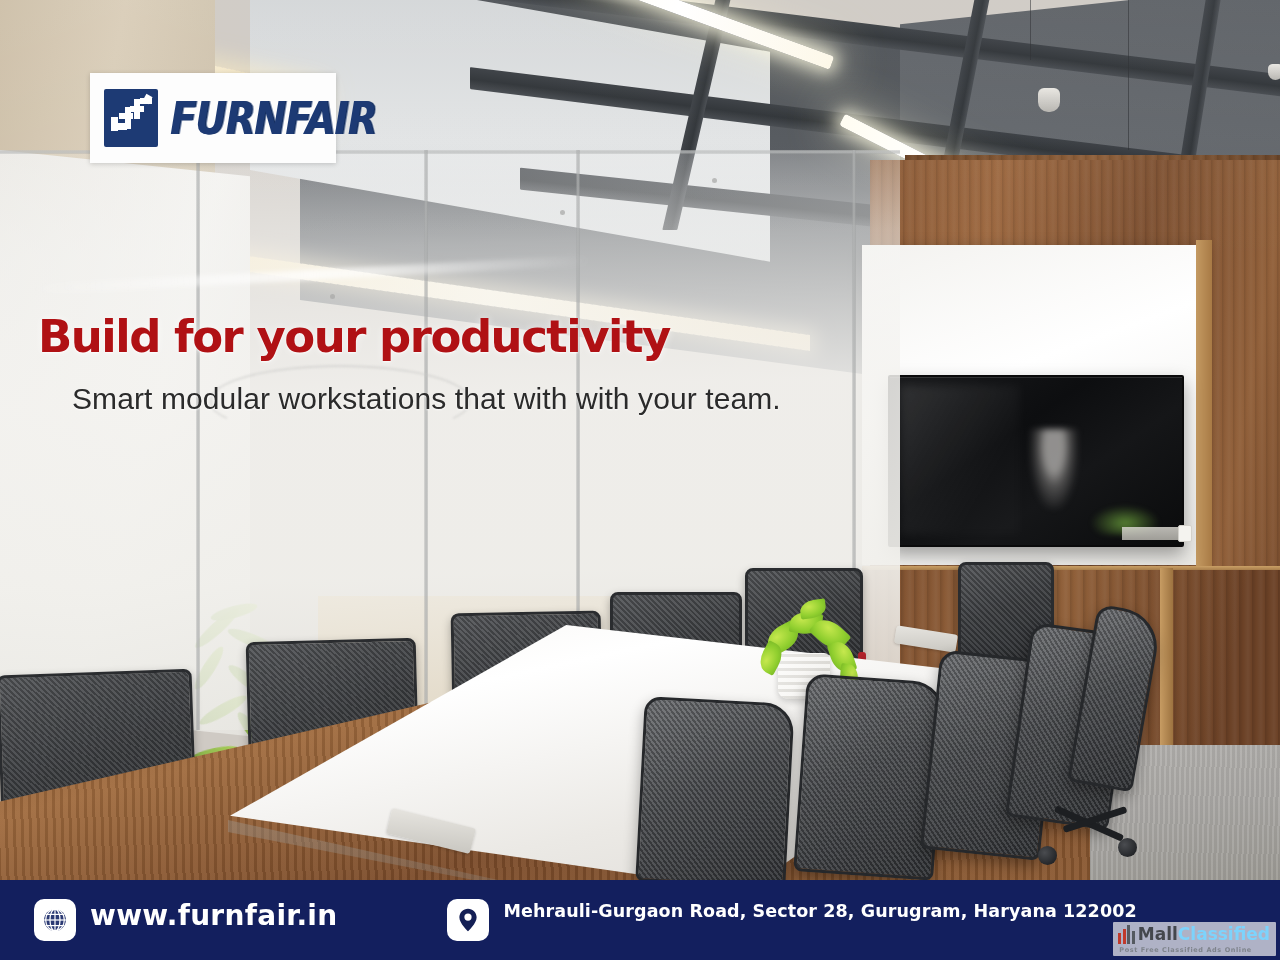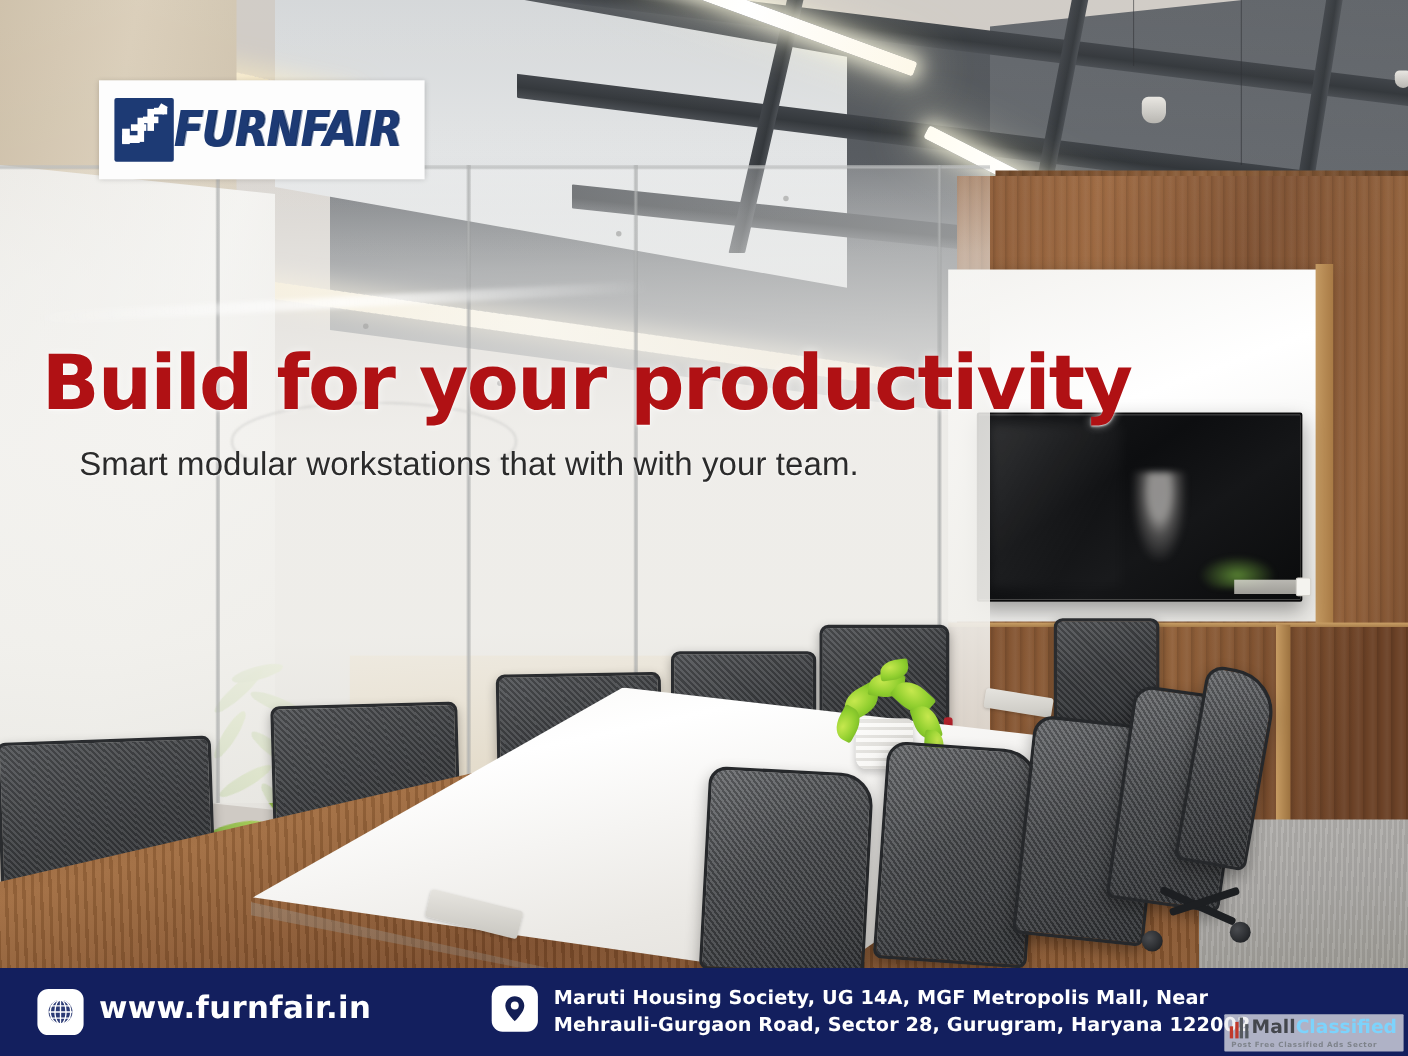--- a/index.html
+++ b/index.html
@@ -265,22 +265,22 @@
 
   
   .veil {
     position:absolute; inset:0;
     background:linear-gradient(180deg, rgba(255,255,255,.05), rgba(255,255,255,0) 30%);
     pointer-events:none;
   }
 
   
   .logo-box {
-    position:absolute; left:90px; top:73px; width:296px; height:90px;
-    background:#fdfdfd; display:flex; align-items:center; 
+    position:absolute; left:90px; top:73px; width:246px; height:90px;
+    background:#fdfdfd; display:flex; align-items:center; gap:12px;
     padding:0 14px; box-shadow:0 1px 5px rgba(0,0,0,.18);
   }
   .logo-mark {
     width:54px; height:58px; background:#1d3a74; position:relative; flex:0 0 auto;
     border-radius:2px; overflow:hidden;
   }
   .logo-mark .stair {
     position:absolute; background:#ffffff;
   }
   .logo-word {
@@ -294,21 +294,21 @@
   
   .headline { position:absolute; left:38px; top:300px; width:860px; }
   .h-line1 {
     font-family:"DejaVu Sans", sans-serif;
     font-size:69px; font-weight:700; color:#1a2a6e; line-height:1.02;
     letter-spacing:-1.5px; white-space:nowrap;
     text-shadow:0 1px 2px rgba(255,255,255,.85), 0 0 9px rgba(255,255,255,.6);
   }
   .h-line2 {
     font-family:"DejaVu Sans", sans-serif;
-    font-size:69px; font-weight:700; color:#b01114; line-height:1.02;
+    font-size:45px; font-weight:700; color:#b01114; line-height:1.02;
     letter-spacing:-1.5px; white-space:nowrap; margin-top:14px;
     text-shadow:0 1px 2px rgba(255,255,255,.85), 0 0 9px rgba(255,255,255,.6);
   }
   .h-sub {
     font-family:"Liberation Sans", sans-serif;
     font-size:30px; font-weight:400; color:#2b2b2b; margin-top:22px;
     margin-left:34px; letter-spacing:.1px; white-space:nowrap;
     text-shadow:0 1px 2px rgba(255,255,255,.8);
   }
 
@@ -525,35 +525,34 @@
     </div>
 
     <div class="f-item f-addr">
       <div class="ficon">
         <svg width="28" height="28" viewBox="0 0 24 24" aria-hidden="true">
           <path d="M12 2.3c-4.1 0-7.4 3.3-7.4 7.4 0 5.3 7.4 12 7.4 12s7.4-6.7 7.4-12c0-4.1-3.3-7.4-7.4-7.4z" fill="#141f55"></path>
           <circle cx="12" cy="9.5" r="3.1" fill="#ffffff"></circle>
         </svg>
       </div>
       <div class="f-addr-text">
-        <div>Maruti Housing Society, UG 14A, MGF Metropolis Mall, Near</div>
         <div>Mehrauli-Gurgaon Road, Sector 28, Gurugram, Haryana 122002</div>
       </div>
     </div>
 
   </div>
 
   <div class="watermark">
     <div class="wm-row">
       <div class="wm-bars">
         <i></i>
           <i></i>
           <i></i>
           <i></i>
       </div>
       <div class="wm-text">
         <span class="wm-tuff">Mall</span><span class="wm-class">Classified</span>
       </div>
     </div>
-    <div class="wm-tag">Post Free Classified Ads Sector</div>
+    <div class="wm-tag">Post Free Classified Ads Online</div>
   </div>
 
 </div>
 
 </body></html>

